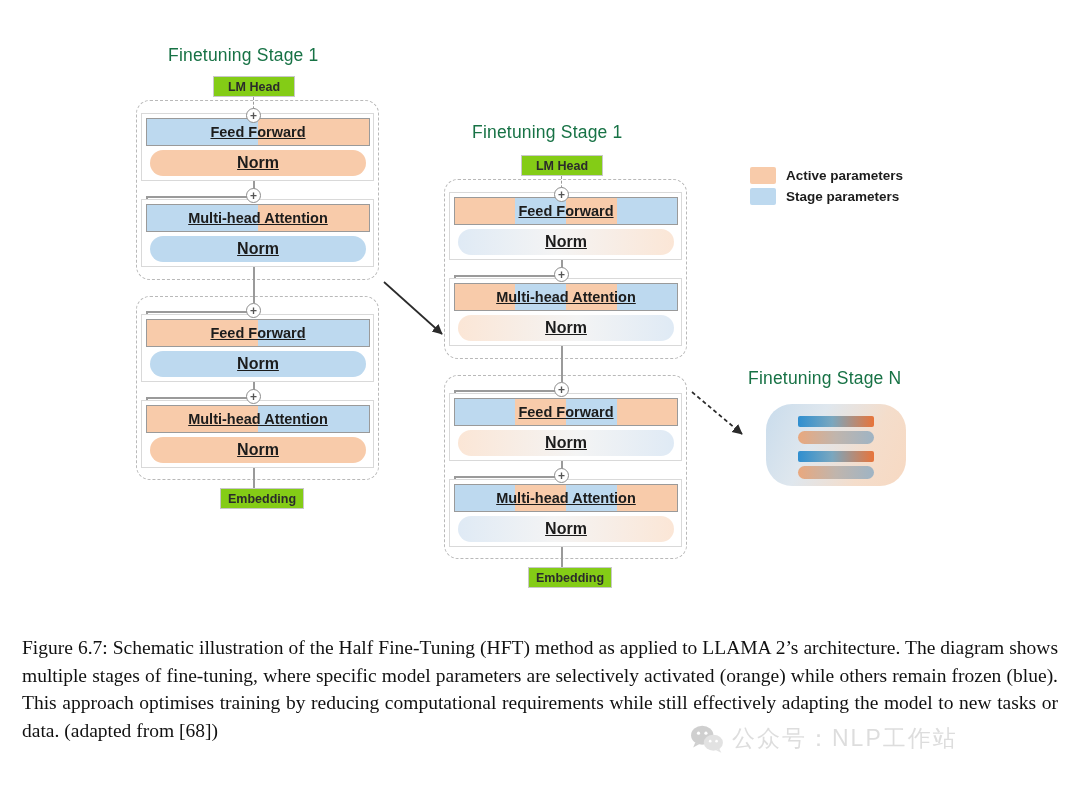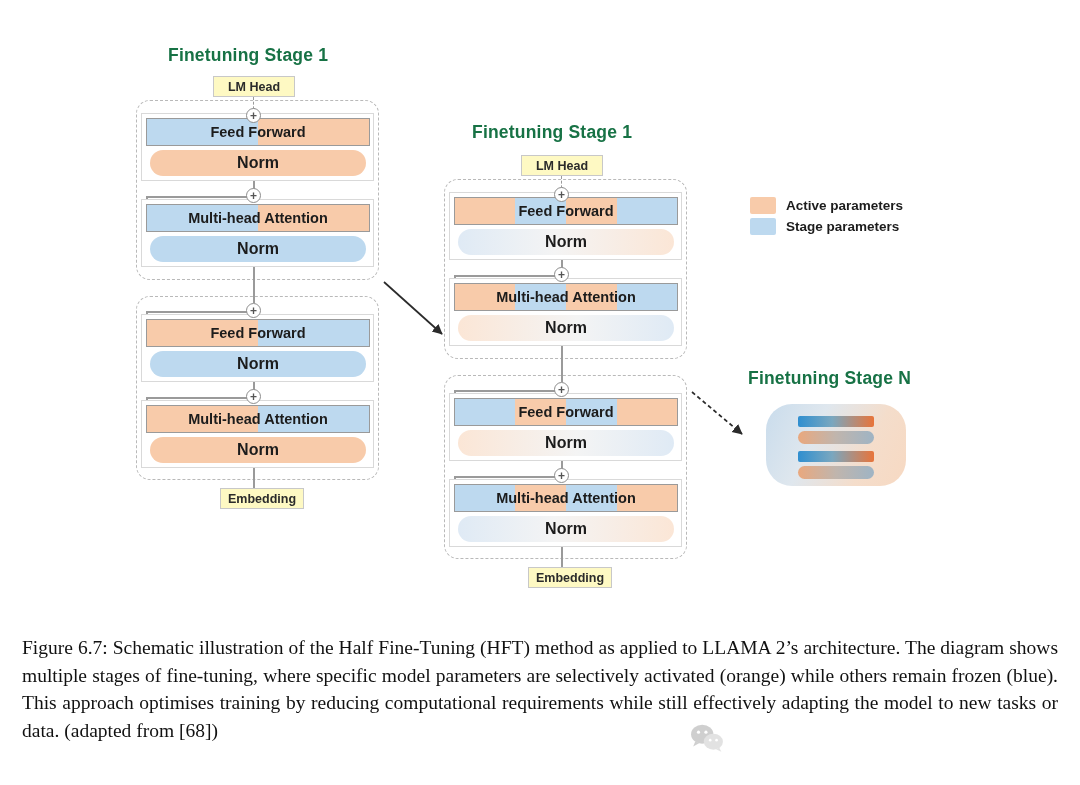--- a/index.html
+++ b/index.html
@@ -10,31 +10,31 @@
     font-family:"Liberation Sans", sans-serif;
     position:relative;
     overflow:hidden;
   }
   .figure-area{position:absolute;left:0;top:0;width:1080px;height:615px;}
 
   
   .stage-title{
     position:absolute;
     color:#177245;
-    font-weight:bold;
+    font-weight:normal;
     font-size:17.5px;
     letter-spacing:.2px;
     white-space:nowrap;
     font-family:"Liberation Sans", sans-serif;
   }
 
   
   .endcap{
     position:absolute;
-    background:#fef9c3;
+    background:#84cc16;
     border:1px solid #c8c8c8;
     color:#2b2b2b;
     font-size:12.5px;
     font-weight:600;
     display:flex;align-items:center;justify-content:center;
     white-space:nowrap;
     box-sizing:border-box;
   }
 
   
@@ -57,21 +57,21 @@
   
   .bar{
     position:absolute;
     box-sizing:border-box;
     display:flex;align-items:center;justify-content:center;
     font-weight:bold;
     color:#1c1c1c;
     white-space:nowrap;
     overflow:hidden;
   }
-  .bar .bar-label{position:relative;z-index:3;}
+  .bar .bar-label{position:relative;z-index:3;text-decoration:underline;}
   .bar-rect{border:1px solid #9a9a9a;font-size:14.5px;}
   .bar-pill{border-radius:999px;font-size:16px;}
 
   
   .vline{position:absolute;width:1.6px;background:#9a9a9a;}
   .hline{position:absolute;height:1.6px;background:#9a9a9a;}
   .vline-dash{position:absolute;width:0;border-left:1.6px dashed #9a9a9a;}
 
   
   .plus{
@@ -289,21 +289,21 @@
 
   <svg class="arrow-svg" style="left:690px;top:390px;width:80px;height:60px;">
     <defs>
       <marker id="ah2" markerWidth="7" markerHeight="7" refX="5.5" refY="3" orient="auto">
         <path d="M0,0 L6,3 L0,6 z" fill="#2b2b2b"></path>
       </marker>
     </defs>
     <line x1="2" y1="2" x2="52" y2="44" stroke="#2b2b2b" stroke-width="1.7" stroke-dasharray="4 3" marker-end="url(#ah2)"></line>
   </svg>
 
-  <div class="legend" style="left:750px;top:167px;margin-top:30px;">
+  <div class="legend" style="left:750px;top:167px;">
     <div class="legend-row">
       <span class="legend-swatch" style="background:#f8cbaa;"></span>
       <span class="legend-text">Active parameters</span>
     </div>
     <div class="legend-row">
       <span class="legend-swatch" style="background:#bdd9ef;"></span>
       <span class="legend-text">Stage parameters</span>
     </div>
   </div>
 
@@ -329,13 +329,14 @@
   <svg class="wm-logo" viewBox="0 0 64 56">
     <ellipse cx="23" cy="21" rx="21" ry="18" fill="#8f8f8f"></ellipse>
     <path d="M10 34 L6 44 L17 38 Z" fill="#8f8f8f"></path>
     <circle cx="16" cy="17" r="3" fill="#ffffff"></circle>
     <circle cx="30" cy="17" r="3" fill="#ffffff"></circle>
     <ellipse cx="44" cy="35" rx="18" ry="15" fill="#bcbcbc"></ellipse>
     <path d="M55 46 L59 54 L49 49 Z" fill="#bcbcbc"></path>
     <circle cx="38" cy="32" r="2.5" fill="#ffffff"></circle>
     <circle cx="50" cy="32" r="2.5" fill="#ffffff"></circle>
   </svg>
+  <span class="wm-text">公众号：NLP工作站</span>
 </div>
 
 </body></html>

